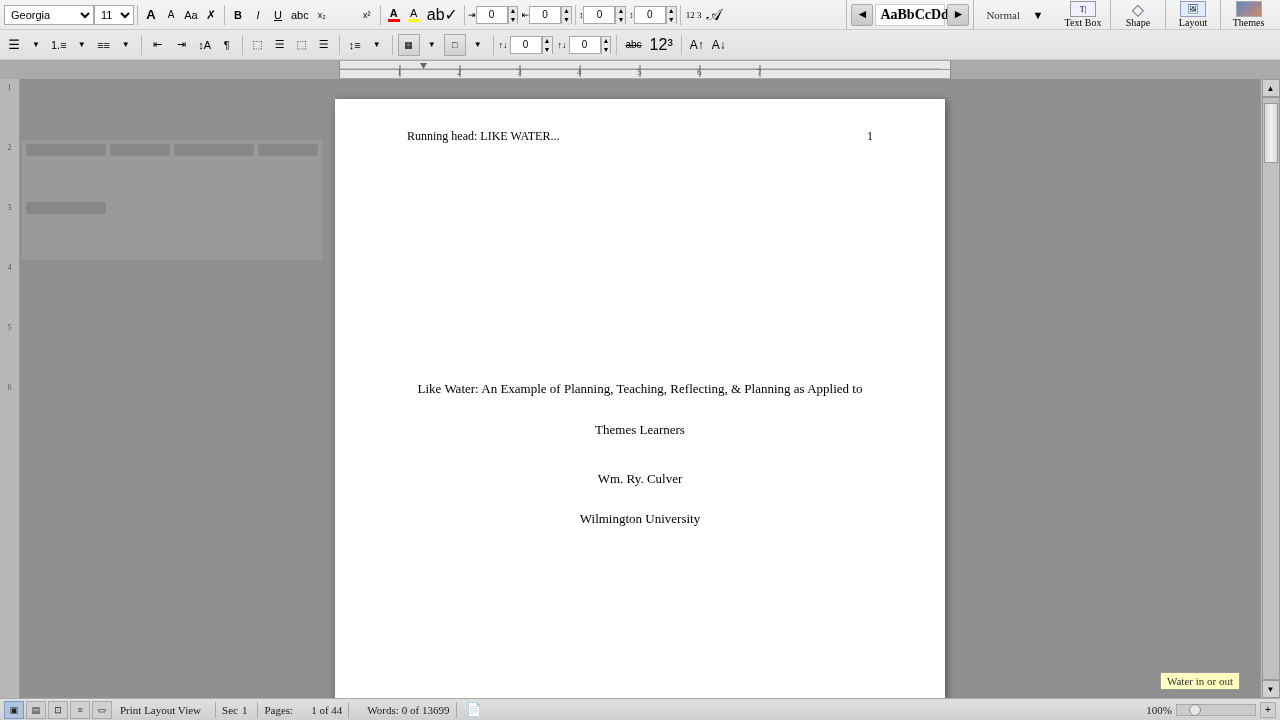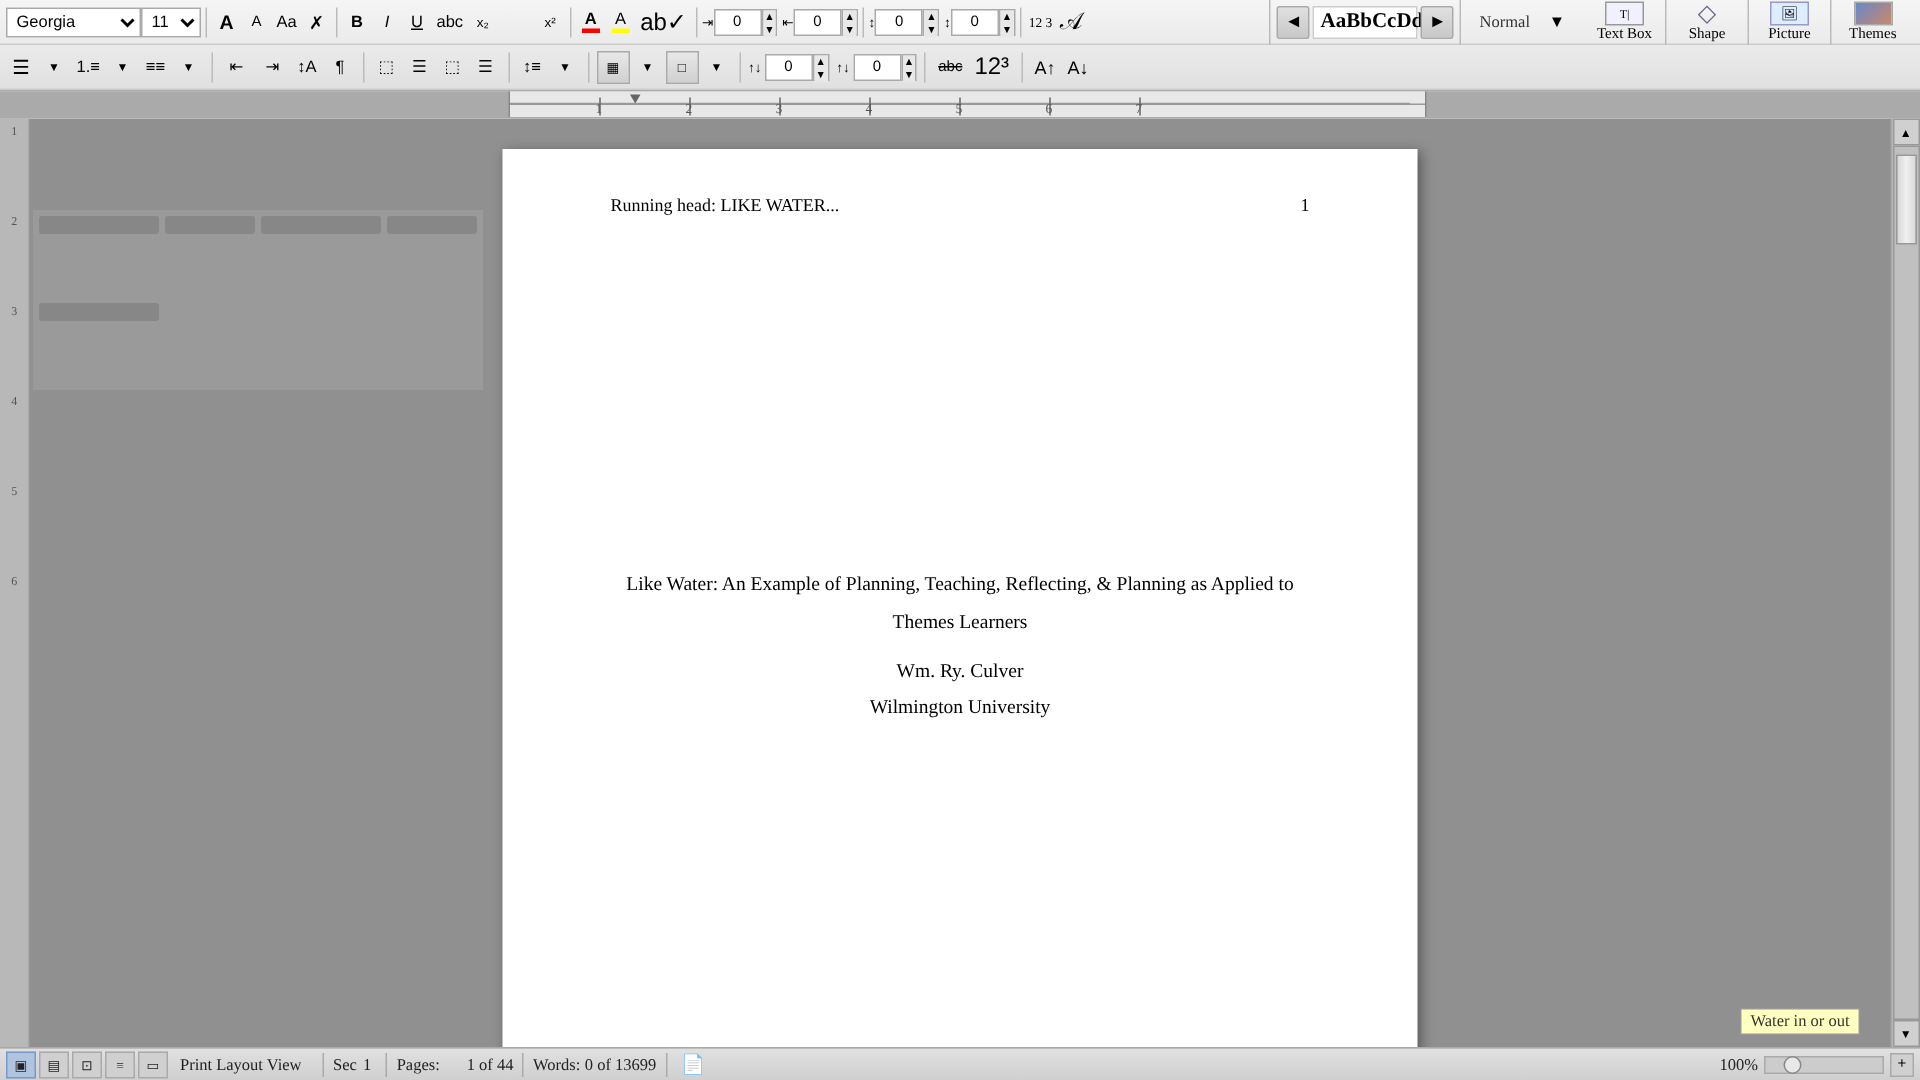--- a/index.html
+++ b/index.html
@@ -227,21 +227,21 @@
       justify-content: space-between;
       font-size: 12px;
       font-family: 'Times New Roman', serif;
     }
 
     .page-body {
       display: flex;
       flex-direction: column;
       align-items: center;
       margin-top: 200px;
-      gap: 4px;
+      gap: 20px;
     }
 
     .page-body p {
       font-family: 'Times New Roman', serif;
       font-size: 13px;
       text-align: center;
       line-height: 1.6;
     }
 
     
@@ -622,21 +622,21 @@
         <span>Text Box</span>
       </div>
 
       <div class="insert-btn">
         <div class="shape-icon">◇</div>
         <span>Shape</span>
       </div>
 
       <div class="insert-btn">
         <div class="picture-icon">🖼</div>
-        <span>Picture</span>
+        <span>Layout</span>
       </div>
 
       <div class="themes-btn">
         <div class="themes-icon"></div>
         <span>Themes</span>
       </div>
     </div>
   </div>
 
   <div class="toolbar-row2">
@@ -797,21 +797,21 @@
   </div>
 
   <span style="margin-right:8px;">Print Layout View</span>
   <div class="status-sep"></div>
   <span>Sec</span>
   <span style="margin:0 4px;">1</span>
   <div class="status-sep"></div>
   <span style="margin-right:18px;">Pages:</span>
   <span>1 of 44</span>
   <div class="status-sep"></div>
-  <span style="margin-right:3px;">Words:</span>
+  <span style="margin-right:3px;margin-left:12px;">Words:</span>
   <span>0 of 13699</span>
   <div class="status-sep"></div>
 
   <span style="margin:0 4px;font-size:13px;">📄</span>
 
   <div class="status-right">
 
     <div class="zoom-tooltip">Water in or out</div>
     <span>100%</span>
     <input type="range" min="10" max="500" value="100" class="zoom-slider" style="">

